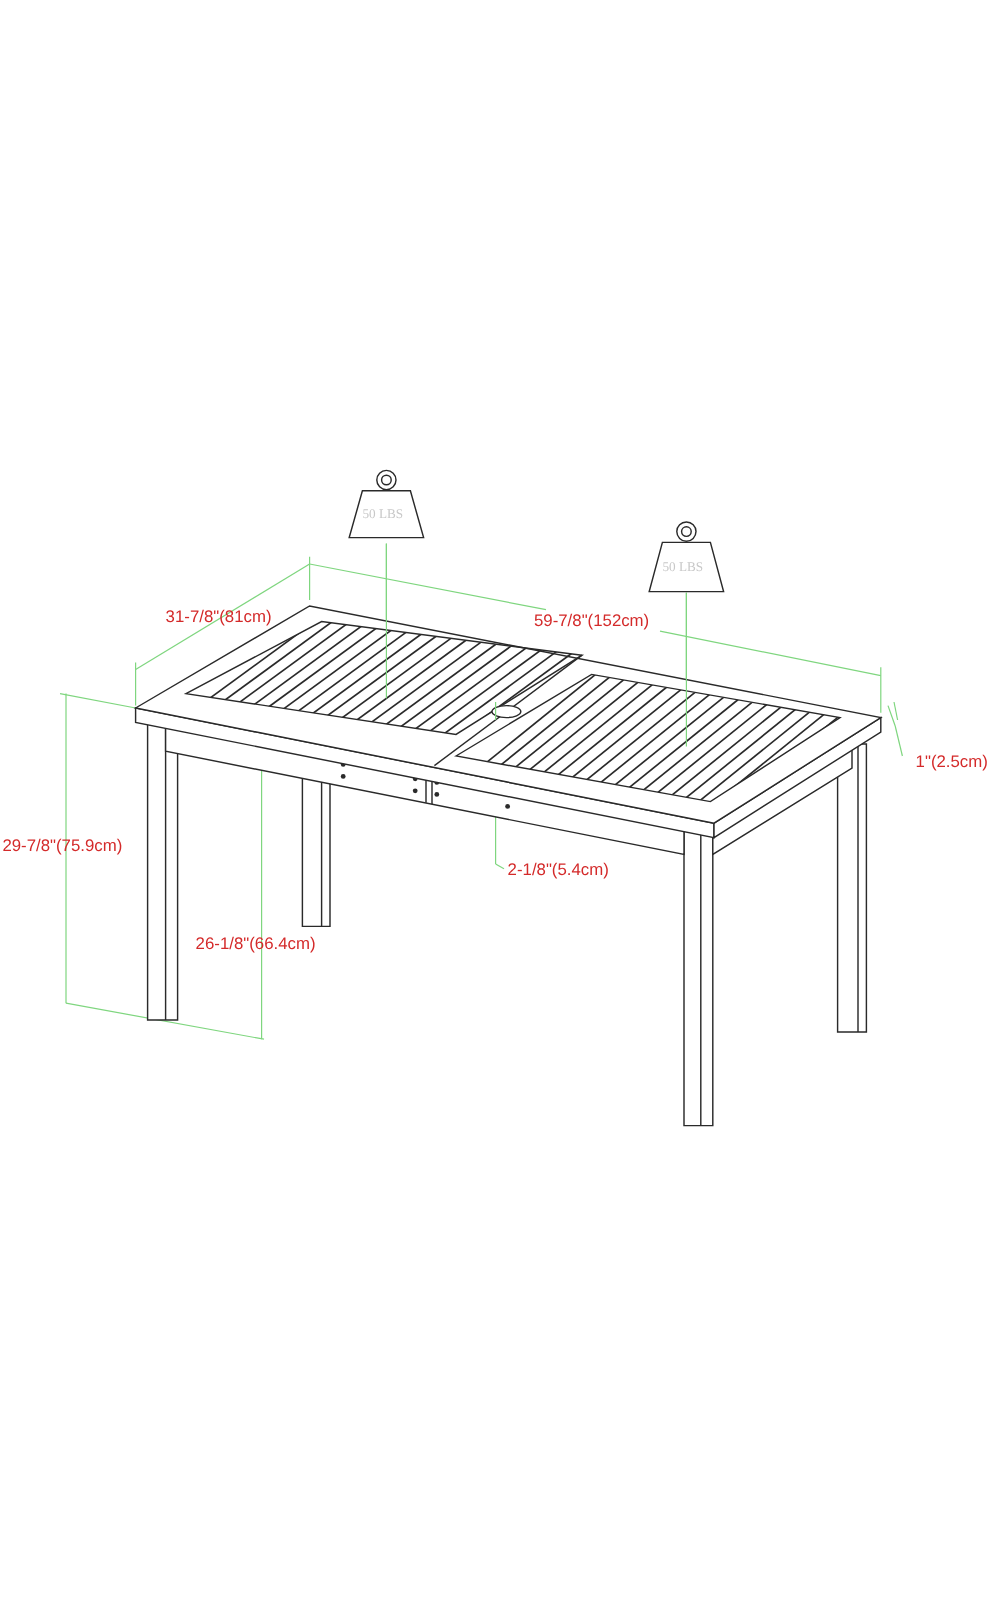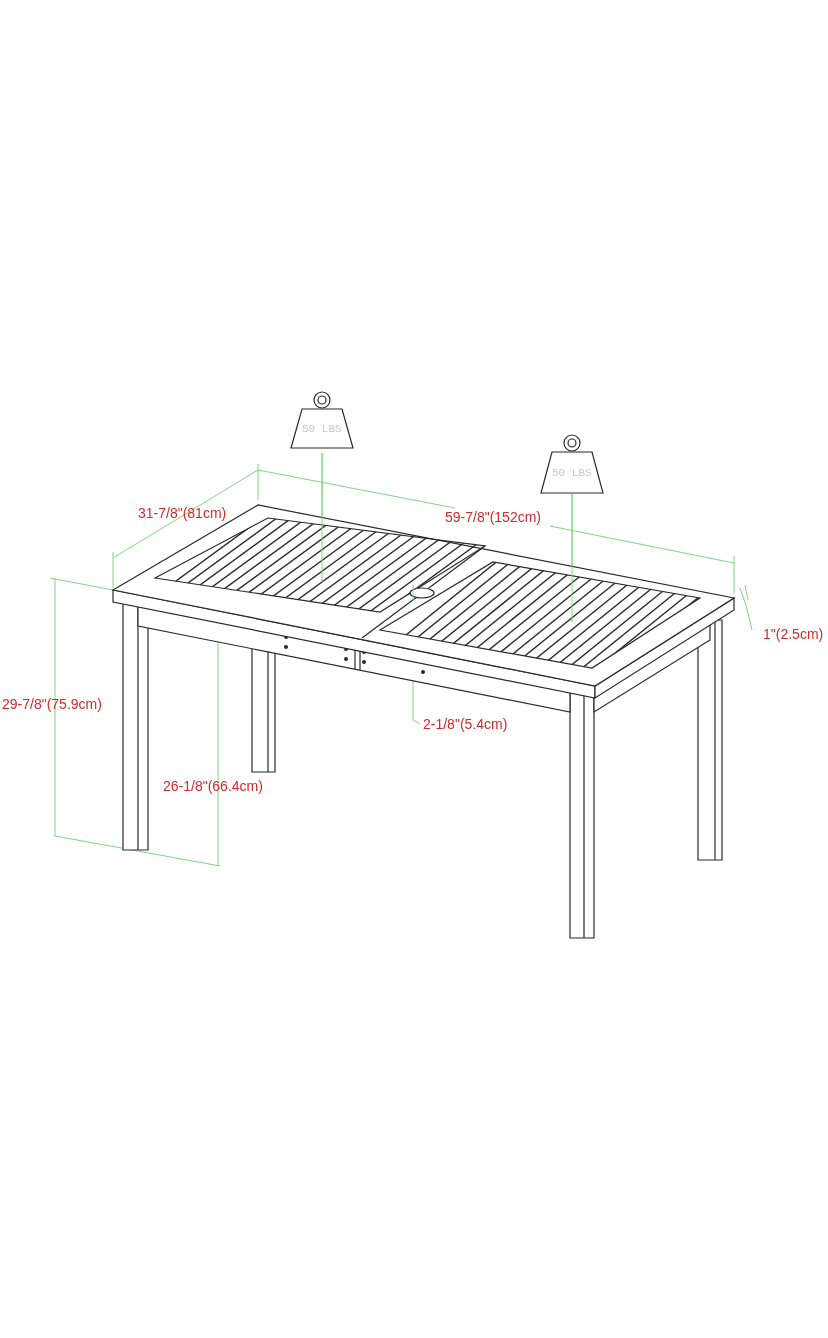--- a/index.html
+++ b/index.html
@@ -2,21 +2,21 @@
 <html><head>
   <meta charset="utf-8">
   <style>
     html, body { margin: 0; padding: 0; background: #ffffff; }
     body { width: 828px; height: 1338px; position: relative; overflow: hidden;
            font-family: "Liberation Sans", sans-serif; }
     #canvas { position: absolute; left: 0; top: 0; width: 828px; height: 1338px; }
     .dim-label { position: absolute; color: #d42a2a; font-size: 14px;
                  font-family: "Liberation Sans", sans-serif; white-space: nowrap; line-height: 1; }
     .weight-label { position: absolute; color: #c8c8c8; font-size: 11px;
-                    font-family: Liberation Mono, monospace; white-space: nowrap; line-height: 1; }
+                    font-family: Liberation Serif, serif; white-space: nowrap; line-height: 1; }
   </style>
 </head>
 <body>
 
 <svg id="canvas" viewBox="0 0 828 1338" xmlns="http://www.w3.org/2000/svg">
   <defs>
     <clipPath id="leftPanel">
       <polygon points="155,578 268,518 485,546 380,612"></polygon>
     </clipPath>
     <clipPath id="rightPanel">

